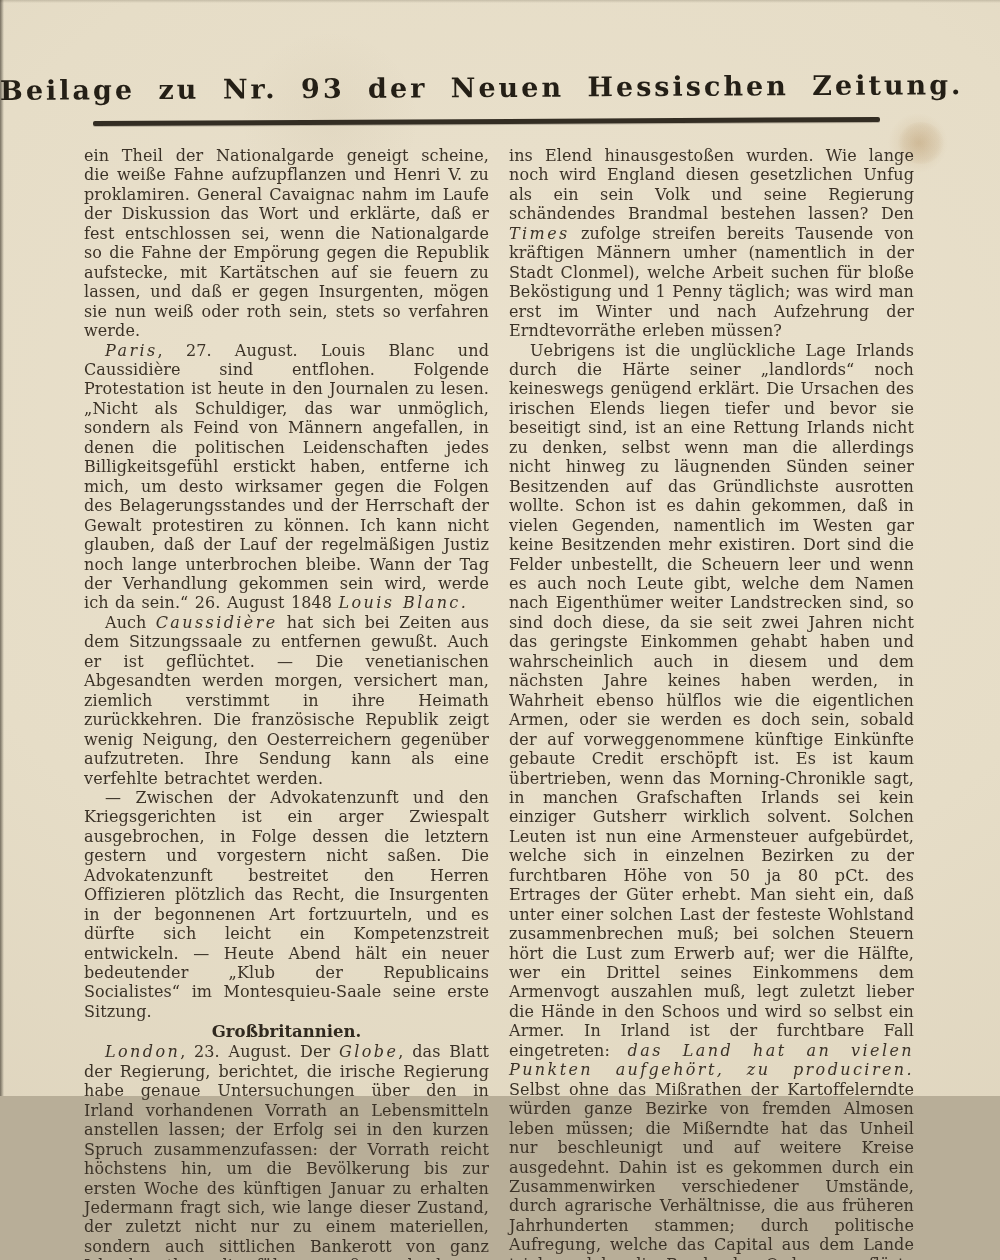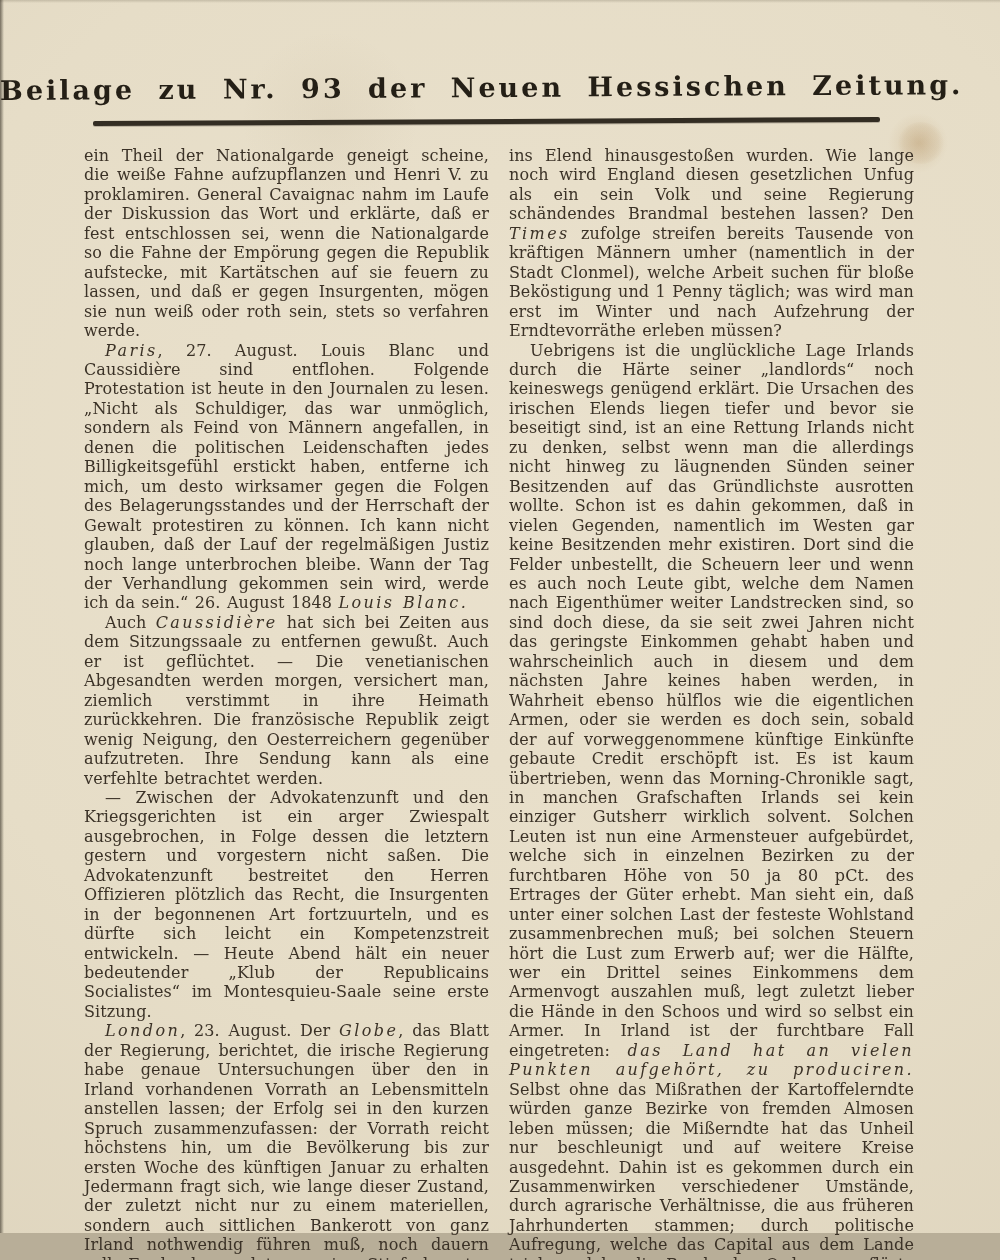--- a/index.html
+++ b/index.html
@@ -2,21 +2,21 @@
 <html lang="de"><head>
 <meta charset="utf-8">
 <style>
   html,body{margin:0;padding:0;}
   body{
     width:1000px;height:1260px;overflow:hidden;
     font-family:"DejaVu Serif","Liberation Serif",serif;
     background:#b8ae98;
   }
   .paper{
-    position:relative;width:1000px;height:1233px;
+    position:relative;width:1000px;height:1096px;
     background:
       radial-gradient(circle at 918px 143px, rgba(158,112,48,.20) 0, rgba(158,112,48,.10) 14px, rgba(158,112,48,0) 30px),
       radial-gradient(circle at 330px 120px, rgba(120,95,55,.05) 0, rgba(120,95,55,0) 90px),
       radial-gradient(125% 95% at 52% 38%, #eae1cd 0%, #e6ddc7 50%, #ded4bd 86%, #d6cbb2 100%);
   }
   .scan-edge-left{
     position:absolute;left:0;top:0;width:4px;height:100%;
     background:linear-gradient(to right, rgba(58,52,40,.65), rgba(58,52,40,0));
   }
   .scan-edge-top{
@@ -71,20 +71,21 @@
   <div class="masthead">Beilage zu Nr. 93 der Neuen Hessischen Zeitung.</div>
 
   <div class="masthead-rule"></div>
 
   <div class="columns">
     <div class="col">
         <p class="para"><span>ein Theil der Nationalgarde geneigt scheine, die weiße Fahne aufzupflanzen und Henri V. zu proklamiren. General Cavaignac nahm im Laufe der Diskussion das Wort und erklärte, daß er fest entschlossen sei, wenn die Nationalgarde so die Fahne der Empörung gegen die Republik aufstecke, mit Kartätschen auf sie feuern zu lassen, und daß er gegen Insurgenten, mögen sie nun weiß oder roth sein, stets so verfahren werde.</span></p>
         <p class="para indent"><span class="gesperrt">Paris</span><span>, 27. August. Louis Blanc und Caussidière sind entflohen. Folgende Protestation ist heute in den Journalen zu lesen. „Nicht als Schuldiger, das war unmöglich, sondern als Feind von Männern angefallen, in denen die politischen Leidenschaften jedes Billigkeitsgefühl erstickt haben, entferne ich mich, um desto wirksamer gegen die Folgen des Belagerungsstandes und der Herrschaft der Gewalt protestiren zu können. Ich kann nicht glauben, daß der Lauf der regelmäßigen Justiz noch lange unterbrochen bleibe. Wann der Tag der Verhandlung gekommen sein wird, werde ich da sein.“ 26. August 1848 </span><span class="gesperrt">Louis Blanc.</span></p>
         <p class="para indent"><span>Auch </span><span class="gesperrt">Caussidière</span><span> hat sich bei Zeiten aus dem Sitzungssaale zu entfernen gewußt. Auch er ist geflüchtet. — Die venetianischen Abgesandten werden morgen, versichert man, ziemlich verstimmt in ihre Heimath zurückkehren. Die französische Republik zeigt wenig Neigung, den Oesterreichern gegenüber aufzutreten. Ihre Sendung kann als eine verfehlte betrachtet werden.</span></p>
         <p class="para indent"><span>— Zwischen der Advokatenzunft und den Kriegsgerichten ist ein arger Zwiespalt ausgebrochen, in Folge dessen die letztern gestern und vorgestern nicht saßen. Die Advokatenzunft bestreitet den Herren Offizieren plötzlich das Recht, die Insurgenten in der begonnenen Art fortzuurteln, und es dürfte sich leicht ein Kompetenzstreit entwickeln. — Heute Abend hält ein neuer bedeutender „Klub der Republicains Socialistes“ im Montesquieu-Saale seine erste Sitzung.</span></p>
+        <div class="subhead">Großbritannien.</div>
         <p class="para indent"><span class="gesperrt">London</span><span>, 23. August. Der </span><span class="gesperrt">Globe</span><span>, das Blatt der Regierung, berichtet, die irische Regierung habe genaue Untersuchungen über den in Irland vorhandenen Vorrath an Lebensmitteln anstellen lassen; der Erfolg sei in den kurzen Spruch zusammenzufassen: der Vorrath reicht höchstens hin, um die Bevölkerung bis zur ersten Woche des künftigen Januar zu erhalten Jedermann fragt sich, wie lange dieser Zustand, der zuletzt nicht nur zu einem materiellen, sondern auch sittlichen Bankerott von ganz Irland nothwendig führen muß, noch dauern soll. England spendet an seine Stiefschwester Irland, an dieses Aschenbrödel des Reichs, seine Vorschüsse nur ungern und läßt sich wucherische Zinsen herauszahlen; aber es geizt sogar mit guten Gesetzen und menschlichen Einrichtungen, die ihm doch Nichts kosten würden, als höchstens die Huld jener hartherzigen Gutsherren, zu deren Vorrechten es gehört, die Hütten über den Köpfen ihrer Bewohner niederreißen zu dürfen. Eben jetzt erst erzählt die Dublin-Evening-Post einen solchen Fall, indem in Clondcogan (Grafschaft Meath), in Gegenwart einer zahlreichen Polizeimannschaft, siebenzehn Häuser dem Erdboden gleich gemacht und deren Bewohner</span></p>
       </div>
     <div class="col">
         <p class="para"><span>ins Elend hinausgestoßen wurden. Wie lange noch wird England diesen gesetzlichen Unfug als ein sein Volk und seine Regierung schändendes Brandmal bestehen lassen? Den </span><span class="gesperrt">Times</span><span> zufolge streifen bereits Tausende von kräftigen Männern umher (namentlich in der Stadt Clonmel), welche Arbeit suchen für bloße Beköstigung und 1 Penny täglich; was wird man erst im Winter und nach Aufzehrung der Erndtevorräthe erleben müssen?</span></p>
         <p class="para indent"><span>Uebrigens ist die unglückliche Lage Irlands durch die Härte seiner „landlords“ noch keineswegs genügend erklärt. Die Ursachen des irischen Elends liegen tiefer und bevor sie beseitigt sind, ist an eine Rettung Irlands nicht zu denken, selbst wenn man die allerdings nicht hinweg zu läugnenden Sünden seiner Besitzenden auf das Gründlichste ausrotten wollte. Schon ist es dahin gekommen, daß in vielen Gegenden, namentlich im Westen gar keine Besitzenden mehr existiren. Dort sind die Felder unbestellt, die Scheuern leer und wenn es auch noch Leute gibt, welche dem Namen nach Eigenthümer weiter Landstrecken sind, so sind doch diese, da sie seit zwei Jahren nicht das geringste Einkommen gehabt haben und wahrscheinlich auch in diesem und dem nächsten Jahre keines haben werden, in Wahrheit ebenso hülflos wie die eigentlichen Armen, oder sie werden es doch sein, sobald der auf vorweggenommene künftige Einkünfte gebaute Credit erschöpft ist. Es ist kaum übertrieben, wenn das Morning-Chronikle sagt, in manchen Grafschaften Irlands sei kein einziger Gutsherr wirklich solvent. Solchen Leuten ist nun eine Armensteuer aufgebürdet, welche sich in einzelnen Bezirken zu der furchtbaren Höhe von 50 ja 80 pCt. des Ertrages der Güter erhebt. Man sieht ein, daß unter einer solchen Last der festeste Wohlstand zusammenbrechen muß; bei solchen Steuern hört die Lust zum Erwerb auf; wer die Hälfte, wer ein Drittel seines Einkommens dem Armenvogt auszahlen muß, legt zuletzt lieber die Hände in den Schoos und wird so selbst ein Armer. In Irland ist der furchtbare Fall eingetreten: </span><span class="gesperrt">das Land hat an vielen Punkten aufgehört, zu produciren.</span><span> Selbst ohne das Mißrathen der Kartoffelerndte würden ganze Bezirke von fremden Almosen leben müssen; die Mißerndte hat das Unheil nur beschleunigt und auf weitere Kreise ausgedehnt. Dahin ist es gekommen durch ein Zusammenwirken verschiedener Umstände, durch agrarische Verhältnisse, die aus früheren Jahrhunderten stammen; durch politische Aufregung, welche das Capital aus dem Lande trieb, welche die Bande der Ordnung auflöste und die Sicherheit des Eigenthums zerstörte, endlich durch jene dem irischen Volke eigenthümliche phantastische Richtung, welche den Bauern vom Pfluge fort zur Pike und Muskete lockte. Einzelne bevorzugte Grafschaften, namentlich im Norden, abgerechnet, ist jetzt die Lage der Insel verzweifelter als sie je war, aber mehr als je scheint gerade die gegenwärtige Noth, nun der Aufruhr gebändigt ist, einem großen Staatsmann Gelegenheit zu bieten zu solchen umfassenden Heilmitteln, welche nicht allein eine augenblickliche Bepflasterung, sondern eine dauernde Heilung der tiefen Wunden des gesellschaftlichen Organismus herbeiführen können.</span></p>
       </div>
   </div>
 </div>
 
 </body></html>

